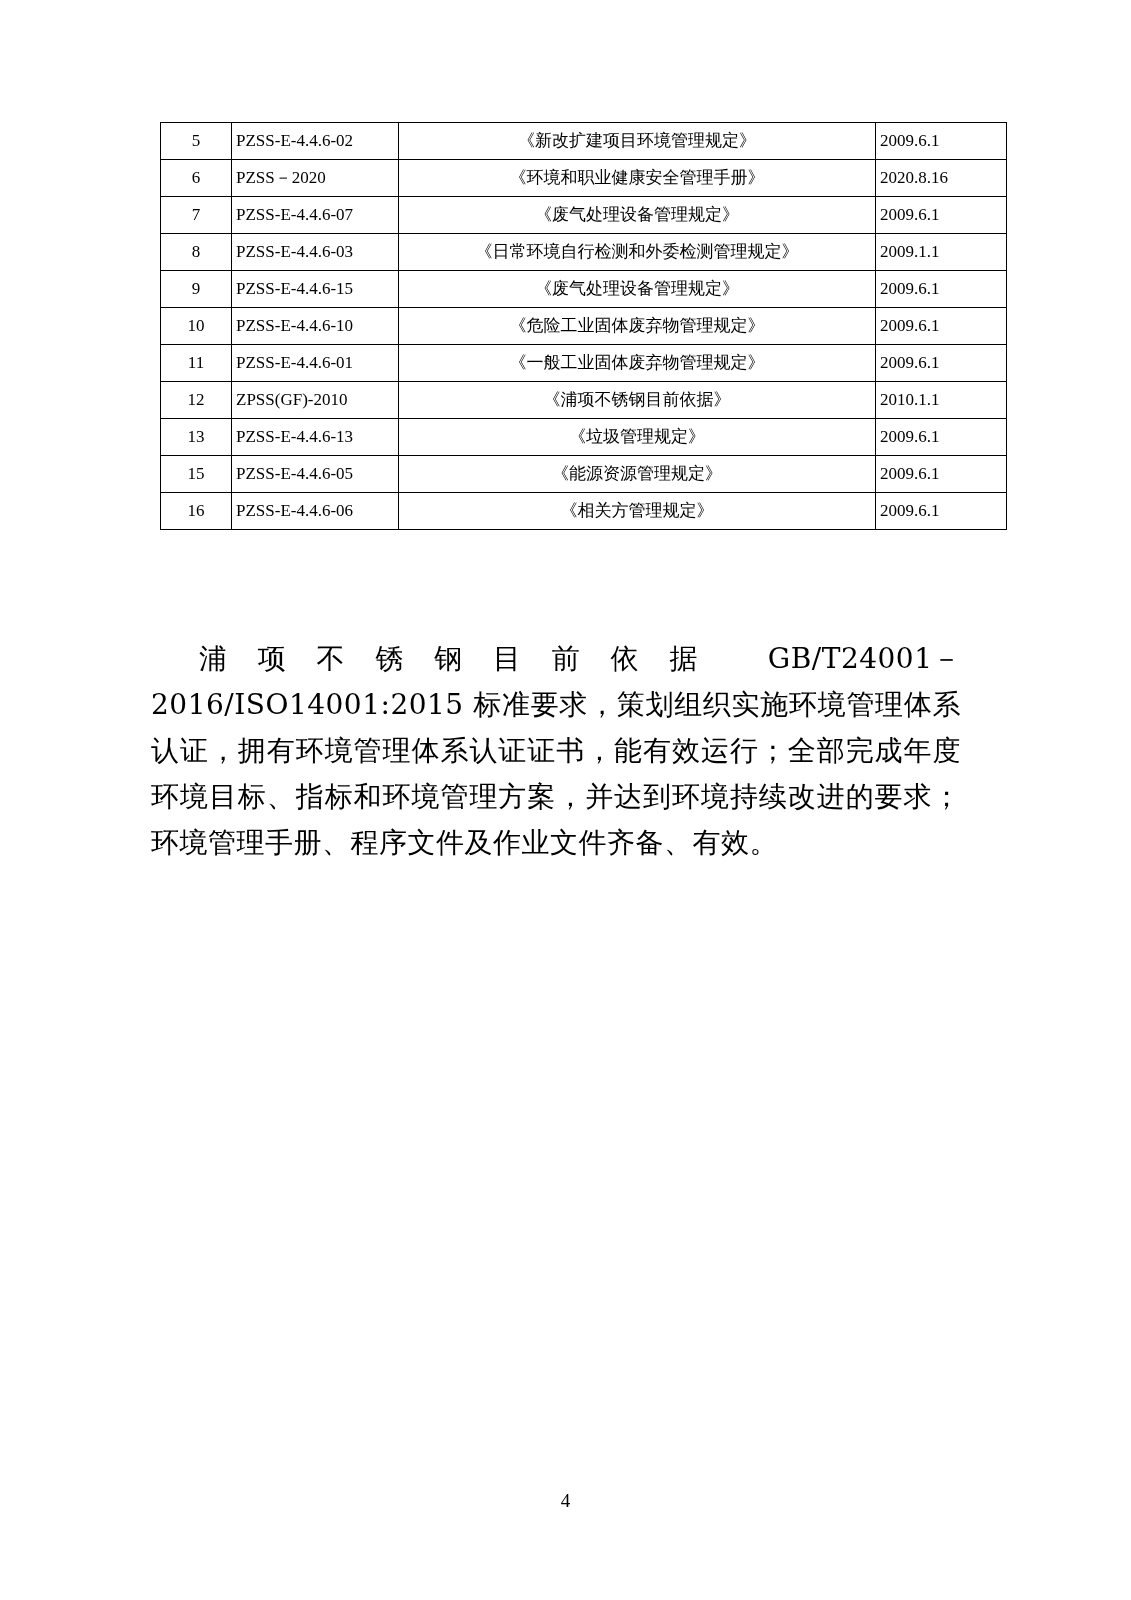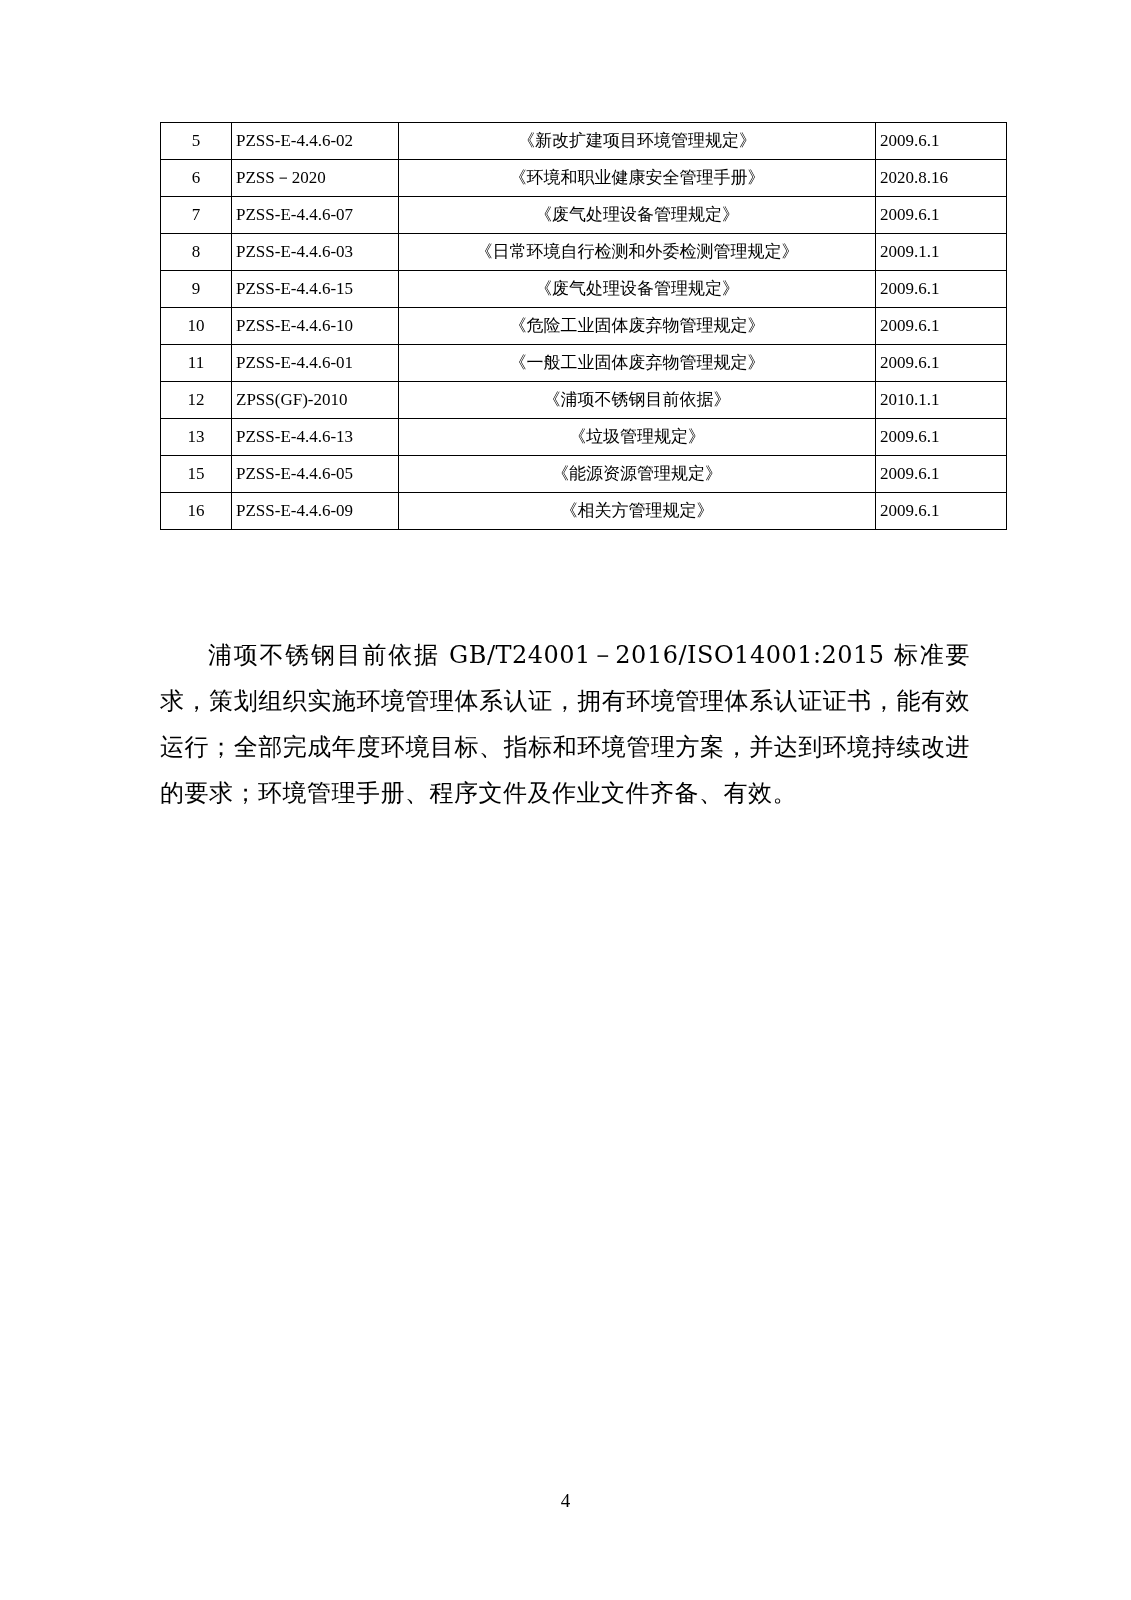--- a/index.html
+++ b/index.html
@@ -54,24 +54,24 @@
   .col-date {
     width: 122px;
     text-align: left;
   }
   .cn {
     font-family: Liberation Sans, sans-serif;
     border-radius: 16px;
   }
   .para {
     position: absolute;
-    left: 160px;
+    left: 151px;
     top: 608px;
     width: 810px;
-    font-size: 24px;
+    font-size: 28px;
     line-height: 46px;
     text-indent: 48px;
     text-align: justify;
     font-family: "DejaVu Serif", "Liberation Serif", serif;
     letter-spacing: 0.5px;
   }
   .page-number {
     position: absolute;
     left: 0;
     top: 1490px;
@@ -143,21 +143,21 @@
         <td class="col-date">2009.6.1</td>
       </tr>
       <tr>
         <td class="col-no">15</td>
         <td class="col-code">PZSS-E-4.4.6-05</td>
         <td class="col-name cn">《能源资源管理规定》</td>
         <td class="col-date">2009.6.1</td>
       </tr>
       <tr>
         <td class="col-no">16</td>
-        <td class="col-code">PZSS-E-4.4.6-09</td>
+        <td class="col-code">PZSS-E-4.4.6-06</td>
         <td class="col-name cn">《相关方管理规定》</td>
         <td class="col-date">2009.6.1</td>
       </tr>
     </tbody>
   </table>
 
   <p class="para">浦项不锈钢目前依据 GB/T24001－2016/ISO14001:2015 标准要求，策划组织实施环境管理体系认证，拥有环境管理体系认证证书，能有效运行；全部完成年度环境目标、指标和环境管理方案，并达到环境持续改进的要求；环境管理手册、程序文件及作业文件齐备、有效。</p>
 
   <div class="page-number">4</div>
 

